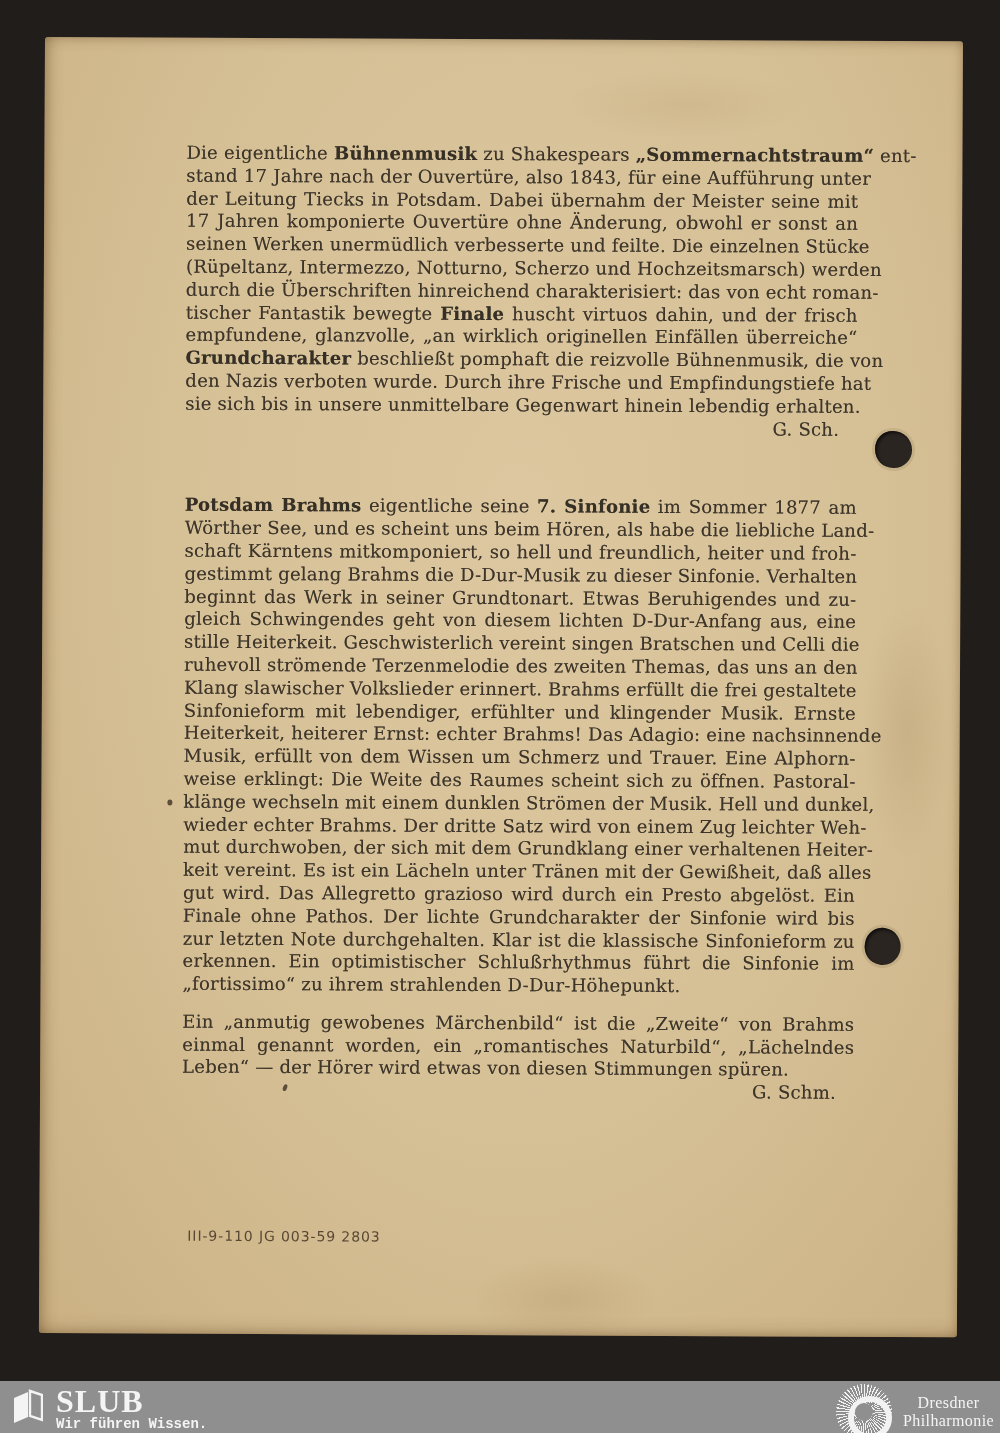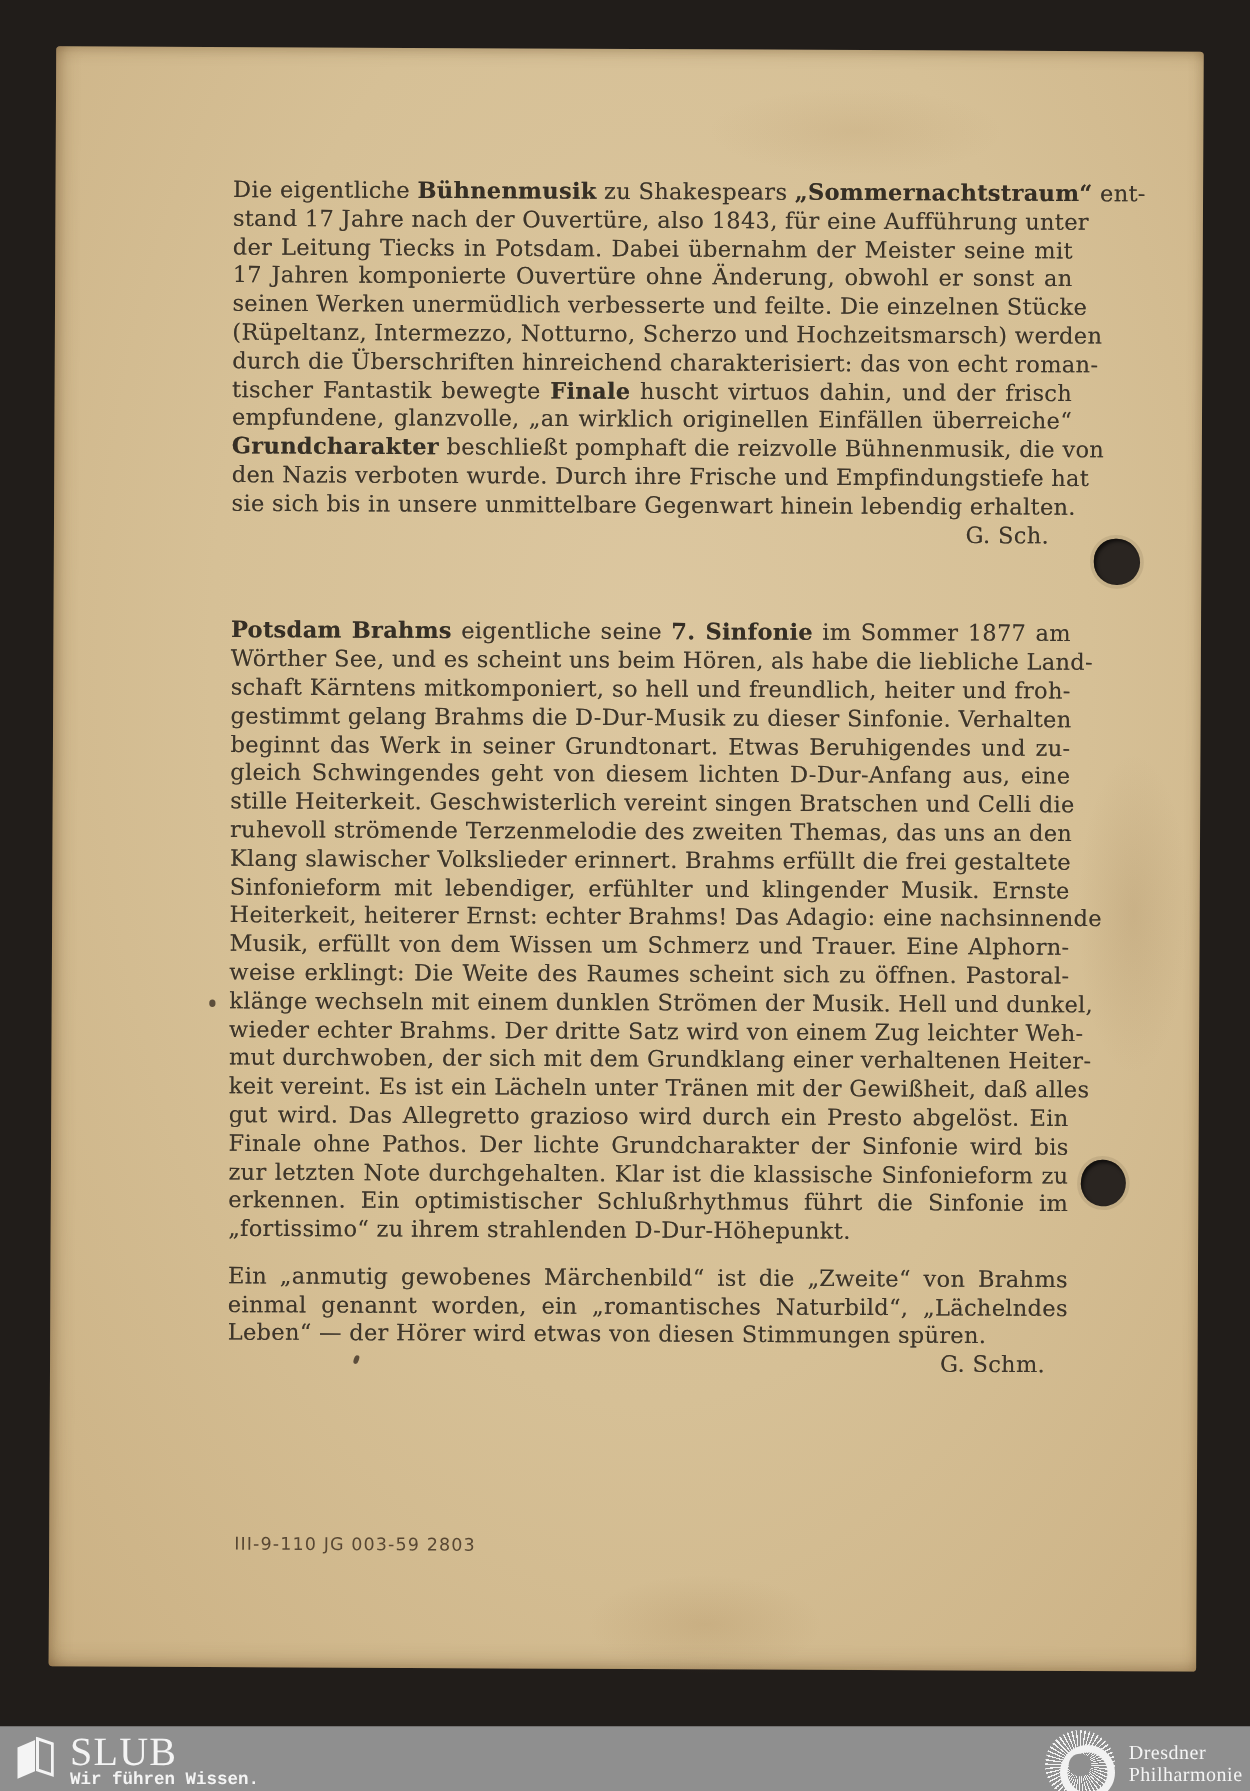--- a/index.html
+++ b/index.html
@@ -99,21 +99,21 @@
   }
   .slub {
     position: absolute; left: 13px; top: 5px;
     display: flex; align-items: flex-start; gap: 13px;
     cursor: pointer;
   }
   .book-icon { width: 30px; height: 35px; margin-top: 3px; }
   .slub-col { display: flex; flex-direction: column; }
   .slub-word {
     font-family: "Liberation Serif", serif;
-    font-weight: 400;
+    font-weight: 700;
     font-size: 32px; line-height: 30px;
     letter-spacing: 1px;
     color: var(--footer-text);
   }
   .slub-tag {
     font-family: Liberation Mono, monospace;
     font-weight: 700;
     font-size: 14px; line-height: 17px;
     color: var(--footer-text);
     text-align: right;
@@ -140,20 +140,21 @@
     content: ""; position: absolute; left: 19px; top: 19px;
     width: 18px; height: 18px; border-radius: 50%;
     background: var(--footer-bar);
   }
   .phil-col {
     display: flex; flex-direction: column;
     font-family: "Liberation Serif", serif;
     font-size: 16px; line-height: 18px;
     letter-spacing: 0.4px;
     color: var(--footer-text);
+    align-items: center;
   }
 </style>
 </head>
 <body>
 
 <div class="stage">
 
   <div class="page">
     <div class="stain s1"></div>
     <div class="stain s2"></div>

